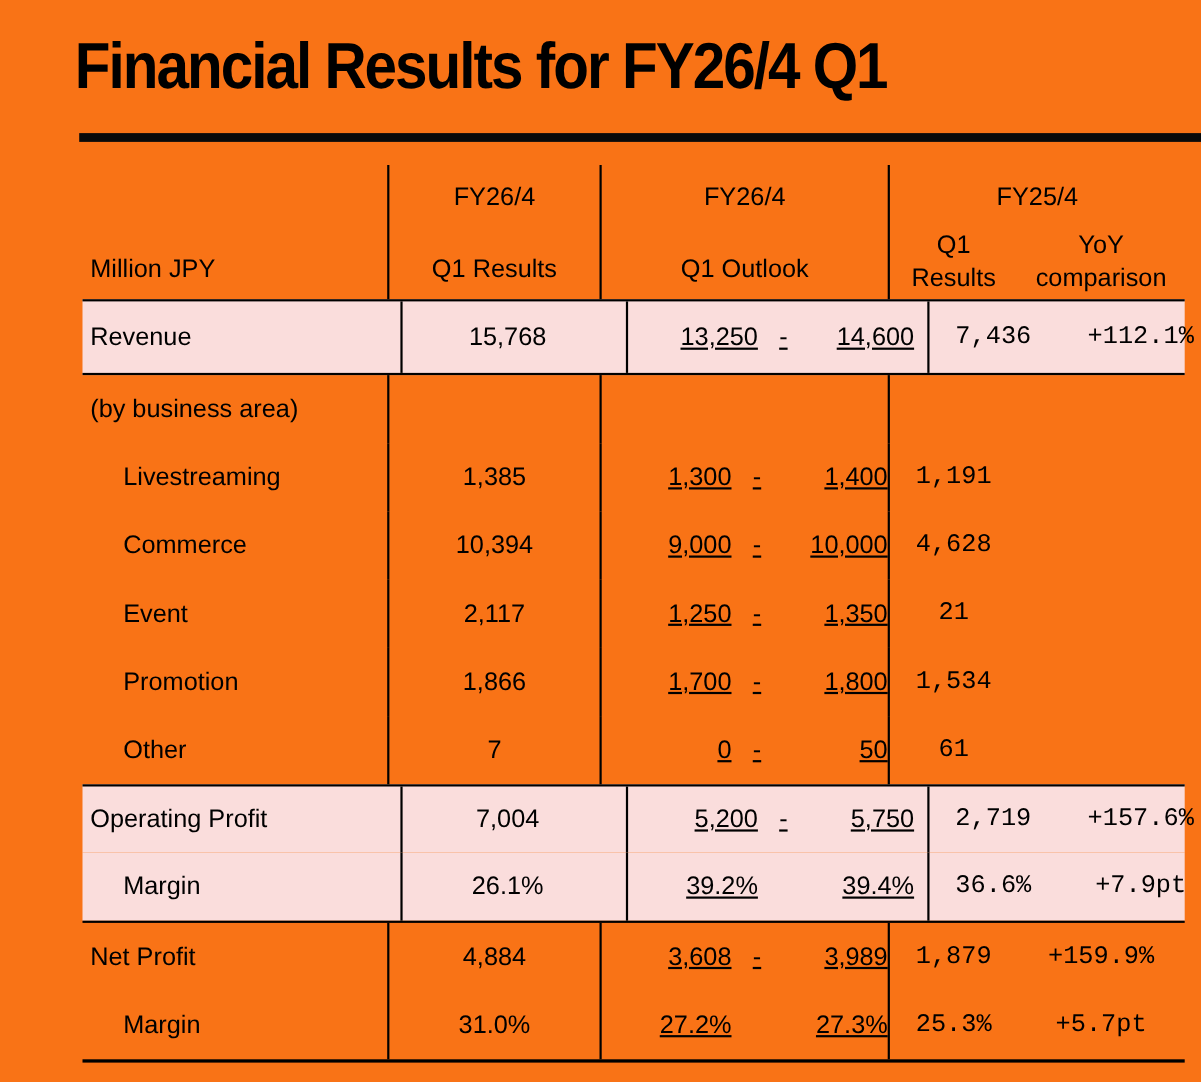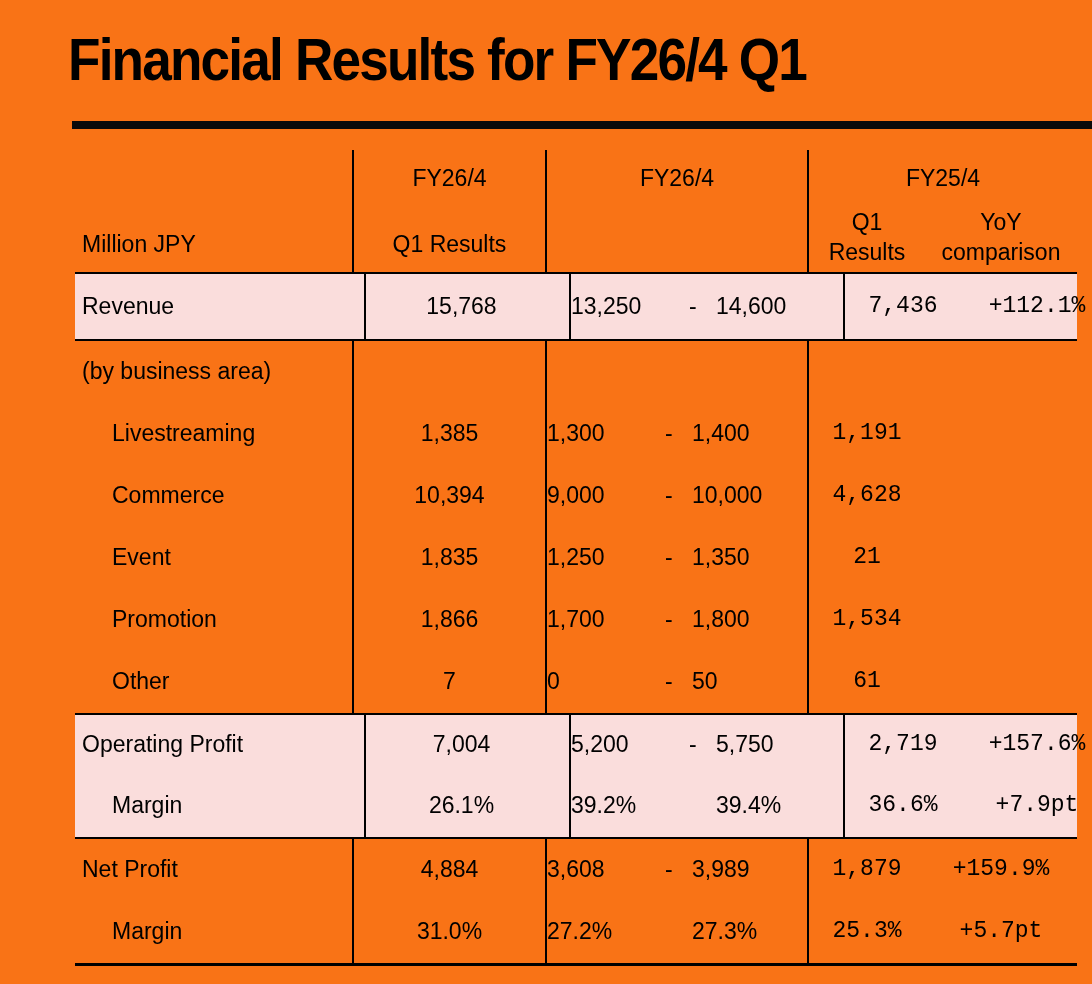--- a/index.html
+++ b/index.html
@@ -52,21 +52,21 @@
   
   .r { height:62px; }
   .r-revenue { height:69px; border-top:2px solid #000; border-bottom:2px solid #000; }
   .r-bt { border-top:2px solid #000; }
   .r-h63 { height:63px; }
 
   .lab { display:flex; align-items:center; padding-left:7px; }
   .lab.ind { padding-left:37px; }
   .val { display:flex; align-items:center; justify-content:center; text-align:center; }
   .c-outlook { display:grid; grid-template-columns:118px 27px 115px; align-items:center; }
-  .c-outlook span { text-align:left; }
+  .c-outlook span { text-align:right;text-decoration:underline; }
   .c-prior { display:grid; grid-template-columns:116px 152px; align-items:center;font-family:Liberation Mono, monospace; }
   .c-prior span { text-align:center; }
 </style>
 </head>
 <body>
 
 <div class="slide">
 
   <h1 class="page-title">Financial Results for FY26/4 Q1</h1>
   <div class="title-rule"></div>
@@ -76,20 +76,21 @@
     <div class="row header-row">
       <div class="hc1">
         <span>Million JPY</span>
       </div>
       <div class="hc2 bl">
         <div>FY26/4</div>
         <div>Q1 Results</div>
       </div>
       <div class="hc2 bl">
         <div>FY26/4</div>
+        <div>Q1 Outlook</div>
       </div>
       <div class="hc4 bl">
         <div>FY25/4</div>
         <div class="prior-subs">
           <div class="prior-sub">
             <div>Q1</div>
             <div>Results</div>
           </div>
           <div class="prior-sub">
             <div>YoY</div>
@@ -150,21 +151,21 @@
         <span>10,000</span>
       </div>
       <div class="c-prior bl">
         <span>4,628</span>
         <span></span>
       </div>
     </div>
 
     <div class="row r">
       <div class="lab ind">Event</div>
-      <div class="val bl">1,835</div>
+      <div class="val bl">2,117</div>
       <div class="c-outlook bl">
         <span>1,250</span>
         <span>-</span>
         <span>1,350</span>
       </div>
       <div class="c-prior bl">
         <span>21</span>
         <span></span>
       </div>
     </div>

